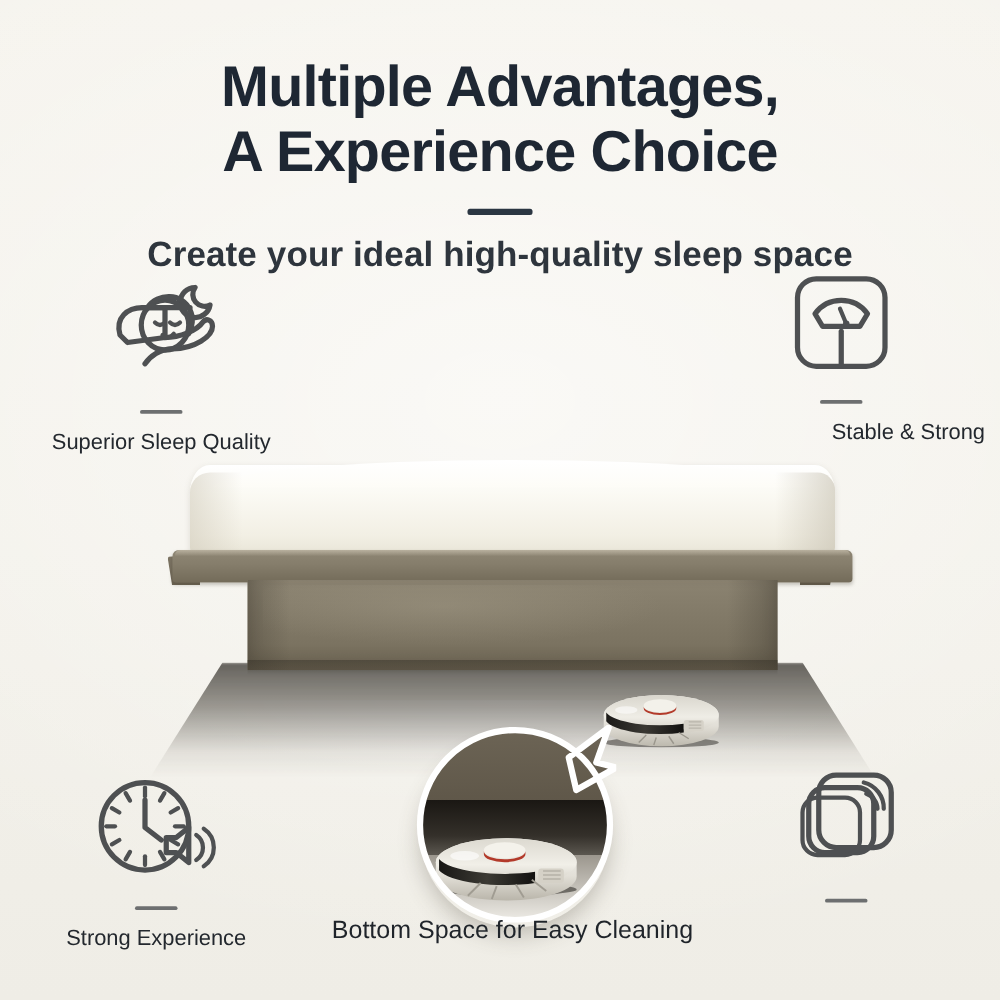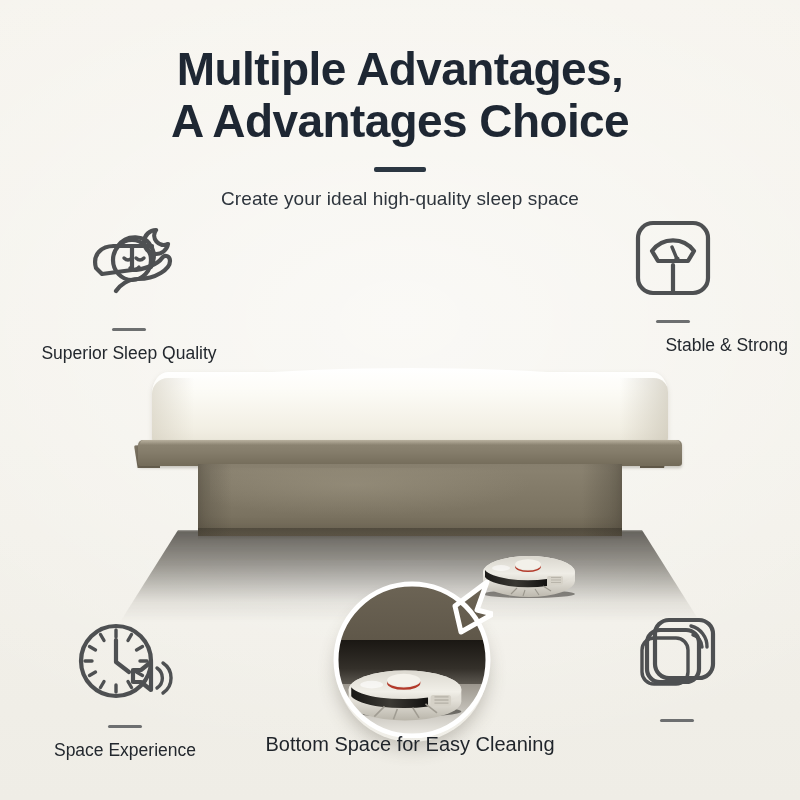--- a/index.html
+++ b/index.html
@@ -37,22 +37,22 @@
     color:#1e2733;
   }
   .title-line{ display:block; }
   .title-rule{
     width:52px; height:5px; border-radius:2px;
     background:#2b3642;
     margin:20px auto 0 auto;
   }
   .subtitle{
     margin-top:16px;
-    font-size:19px;
-    font-weight:400;
+    font-size:28px;
+    font-weight:700;
     color:#2e353d;
     letter-spacing:0.1px;
   }
 
   
   .feature{
     position:absolute;
     width:230px;
     text-align:center;
     z-index:7;
@@ -286,21 +286,21 @@
             <path d="M70 34 l8 5"></path>
         </g>
         <ellipse cx="28" cy="16" rx="9" ry="3" fill="rgba(255,255,255,0.55)"></ellipse>
       </svg>
     </div>
   </div>
 
   <div class="header">
     <h1 class="title">
       <span class="title-line">Multiple Advantages,</span>
-      <span class="title-line">A Advantages Choice</span>
+      <span class="title-line">A Experience Choice</span>
     </h1>
     <div class="title-rule"></div>
     <div class="subtitle">Create your ideal high-quality sleep space</div>
   </div>
 
   <div class="feature f-tl">
     <div class="icon-wrap">
       <svg class="ico" width="110" height="92" viewBox="0 0 110 92">
 
         <path class="st" d="M82 10 a12 12 0 1 0 12 14 a9.5 9.5 0 0 1 -12 -14 z"></path>
@@ -357,21 +357,21 @@
           <line x1="25.5" y1="67.5" x2="29" y2="61.5"></line>
         </g>
         <path class="st" d="M41 20 l0 22 l13 10"></path>
 
         <path class="st" d="M58 50 l8 0 l10 -8 l0 28 l-10 -8 l-8 0 z" fill="#4e5052"></path>
         <path class="st-thin" d="M82 48 a12 12 0 0 1 0 20"></path>
         <path class="st-thin" d="M88 43 a18 18 0 0 1 0 30"></path>
       </svg>
     </div>
     <div class="dash"></div>
-    <div class="flabel">Space Experience</div>
+    <div class="flabel">Strong Experience</div>
   </div>
 
   <div class="feature f-br">
     <div class="icon-wrap">
       <svg class="ico" width="86" height="86" viewBox="0 0 86 86">
         <rect class="st" x="21" y="6" width="58" height="58" rx="14"></rect>
         <rect class="st" x="13" y="16" width="52" height="52" rx="13" fill="#f4f2ec"></rect>
         <rect class="st-thin" x="8" y="24" width="46" height="46" rx="12" fill="#f4f2ec"></rect>
         <path class="st-thin" d="M59 21 a13 13 0 0 1 9 12"></path>
         <path class="st-thin" d="M57 12 a21 21 0 0 1 16 21"></path>

